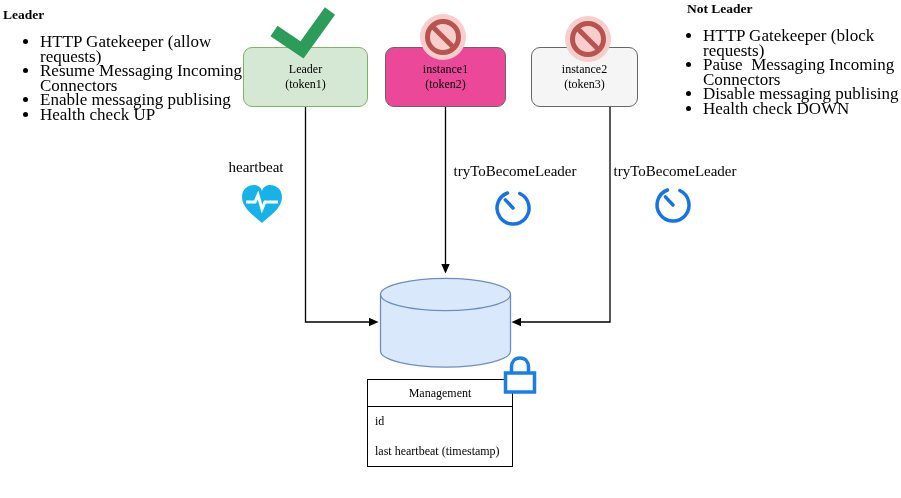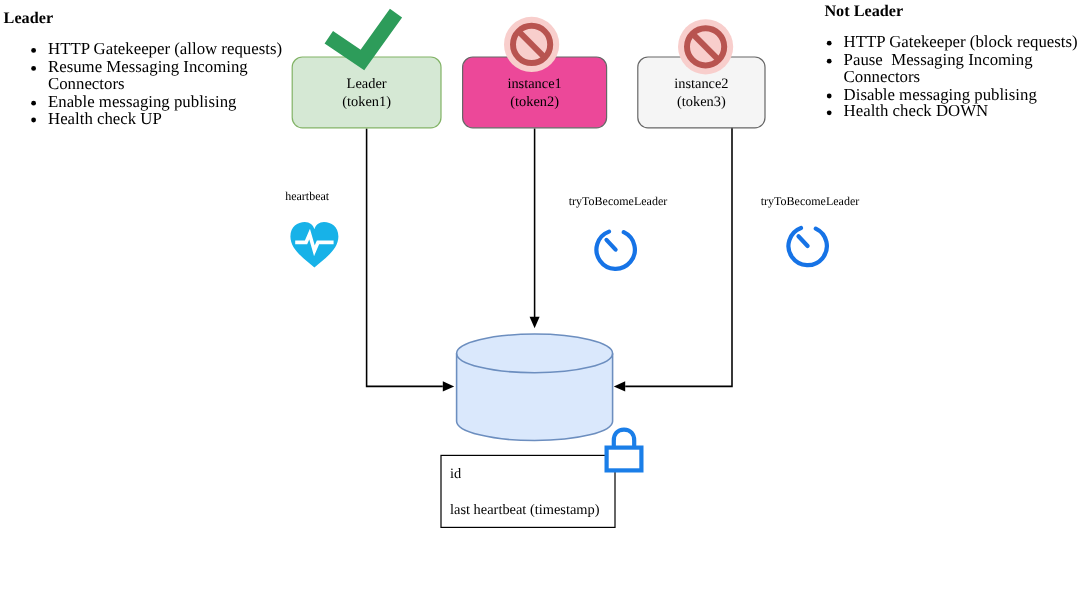--- a/index.html
+++ b/index.html
@@ -2,39 +2,39 @@
 <html><head>
 <meta charset="utf-8">
 <style>
   html,body{margin:0;padding:0;background:#fff;}
   .canvas{position:relative;width:901px;height:498px;background:#ffffff;
           font-family:Liberation Serif, serif;color:#000;overflow:hidden;}
 
   
   .notes{position:absolute;}
   .panel-title{font-weight:bold;font-size:13.5px;}
-  .notes ul{margin:12px 0 0 0;font-size:14px;line-height:14.6px;}
+  .notes ul{margin:12px 0 0 0;font-size:17px;line-height:14.6px;}
   .notes li{white-space:pre-wrap;margin:0;}
   #left-notes{left:3px;top:7px;}
   #left-notes ul{padding-left:37px;width:205px;}
   #right-notes{left:687px;top:1px;}
   #right-notes ul{padding-left:16px;width:205px;}
 
   
   .node{position:absolute;top:47px;height:60px;border-radius:9px;box-sizing:border-box;
         display:flex;flex-direction:column;align-items:center;justify-content:center;
         font-size:12px;line-height:15px;text-align:center;}
   .node-leader{left:243px;width:125px;background:#d5e8d4;border:1.3px solid #82b366;}
   .node-instance1{left:385px;width:121px;background:#ec4899;border:1.3px solid #666666;}
   .node-instance2{left:531px;width:107px;background:#f5f5f5;border:1.3px solid #666666;}
 
   .icon{position:absolute;}
   .overlay{position:absolute;left:0;top:0;pointer-events:none;}
 
-  .edge-label{position:absolute;font-size:10px;text-align:center;}
+  .edge-label{position:absolute;font-size:15px;text-align:center;}
   #heartbeat-label{left:220px;top:159px;width:72px;}
   #try1-label{left:450px;top:163px;width:130px;}
   #try2-label{left:610px;top:163px;width:130px;}
 
   
   .mgmt{position:absolute;left:367px;top:379px;width:146px;box-sizing:border-box;
         background:#fff;border:1.3px solid #000;font-size:12px;}
   .mgmt-header{height:26px;border-bottom:1.3px solid #000;
                display:flex;align-items:center;justify-content:center;}
   .mgmt-row{height:29.5px;display:flex;align-items:center;padding-left:7px;}
@@ -125,20 +125,21 @@
   <svg class="icon" style="left:491px;top:186px" width="44" height="44" viewBox="0 0 44 44">
     <path d="M28.8,7.5 A16,16 0 1 1 16.5,7.0" fill="none" stroke-width="3.5" stroke-linecap="round" stroke="#1673e6"></path>
     <line x1="22" y1="22" x2="14.4" y2="13.9" stroke-width="3.5" stroke-linecap="round" stroke="#1673e6"></line>
   </svg>
   <svg class="icon" style="left:651px;top:183px" width="44" height="44" viewBox="0 0 44 44">
     <path d="M28.8,7.5 A16,16 0 1 1 16.5,7.0" fill="none" stroke-width="3.5" stroke-linecap="round" stroke="#1673e6"></path>
     <line x1="22" y1="22" x2="14.4" y2="13.9" stroke-width="3.5" stroke-linecap="round" stroke="#1673e6"></line>
   </svg>
 
   <div class="mgmt">
+    <div class="mgmt-header">Management</div>
     <div class="mgmt-row">id</div>
     <div class="mgmt-row">last heartbeat (timestamp)</div>
   </div>
 
   <svg class="icon" style="left:497px;top:353px" width="46" height="44" viewBox="0 0 46 44">
     <path d="M14.5,20 V14 C14.5,9 17.5,5 23,5 C28.5,5 31.5,9 31.5,14 V20" fill="#ffffff" stroke-width="3.5" stroke="#1a7ee8"></path>
     <rect x="8.5" y="20" width="29" height="19" fill="#ffffff" stroke-width="3.5" stroke="#1a7ee8"></rect>
   </svg>
 
 </div>

